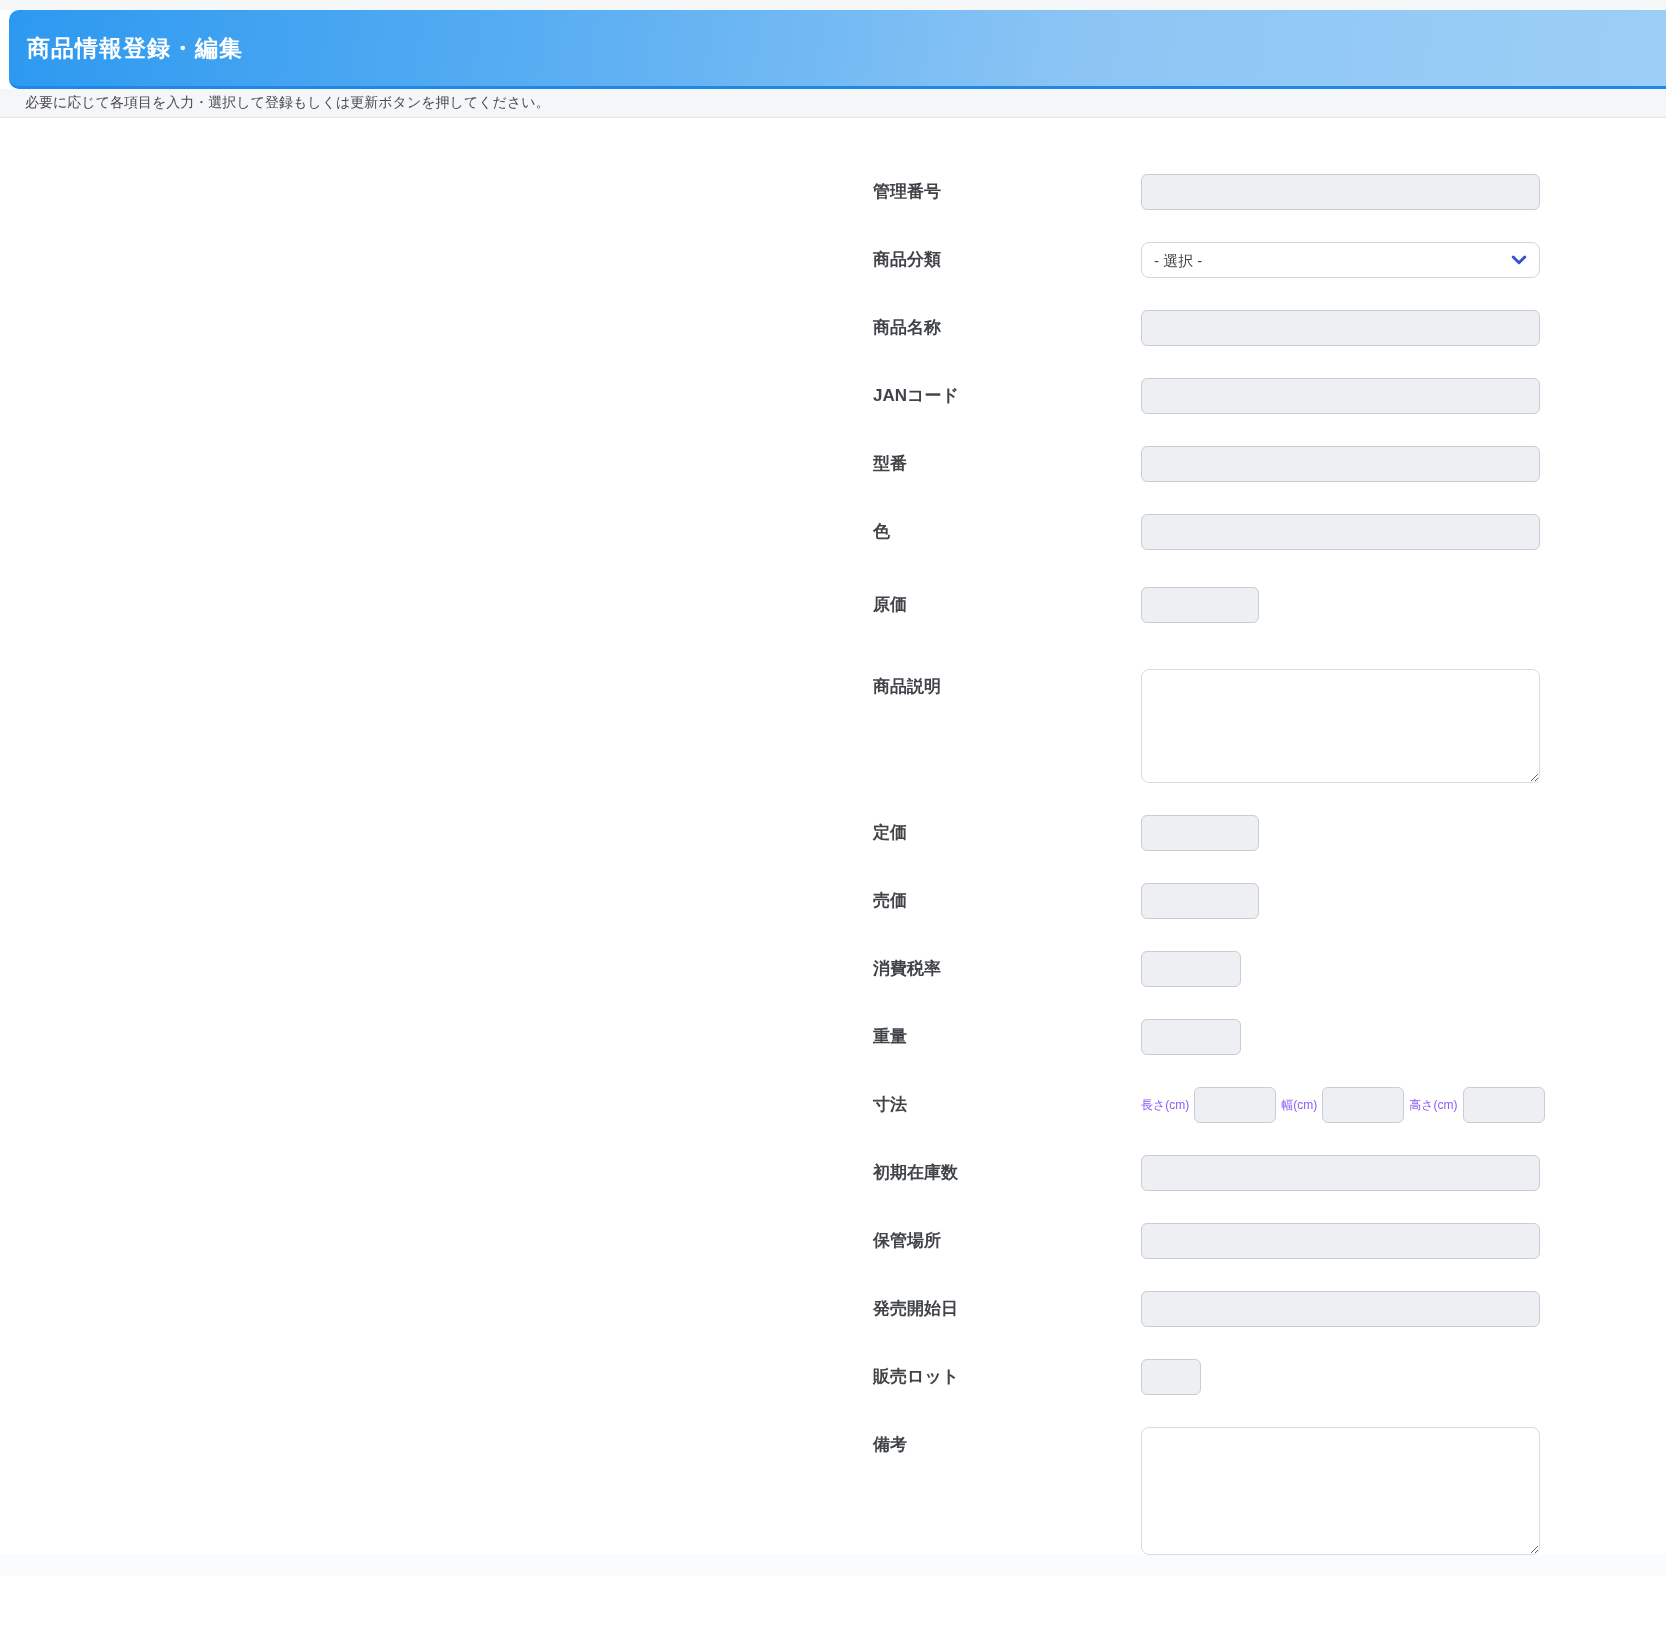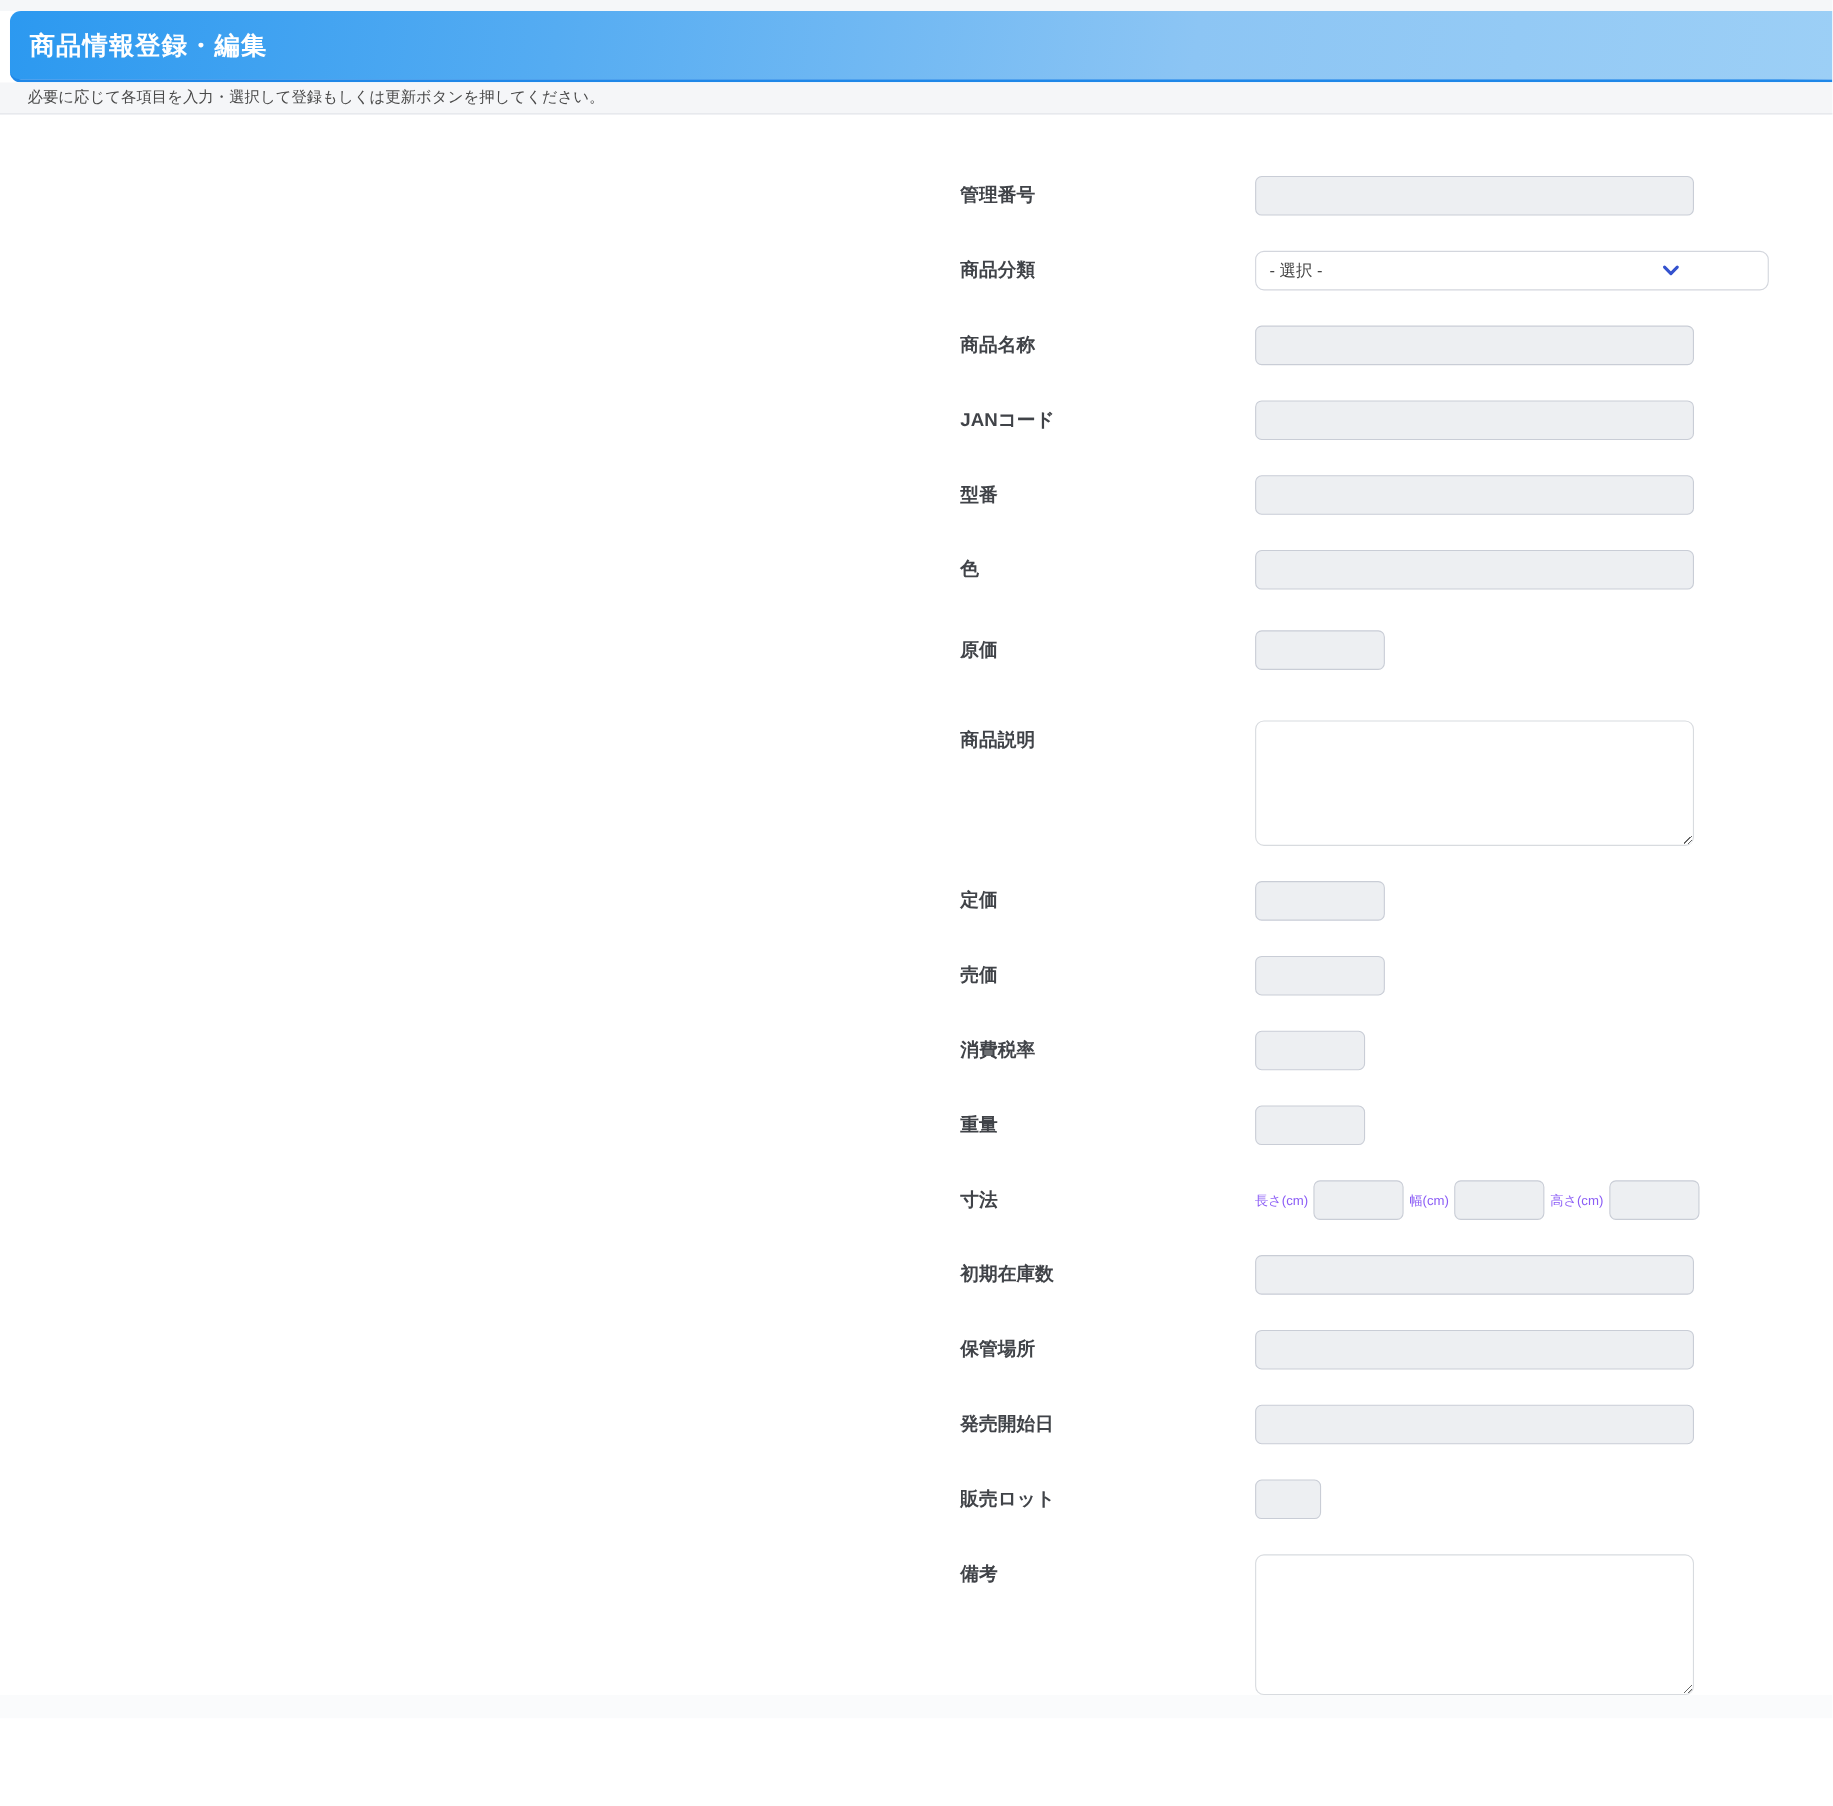--- a/index.html
+++ b/index.html
@@ -6,21 +6,21 @@
   html, body {
     width: 1666px; height: 1642px;
     background: #ffffff;
     font-family: "Liberation Sans", "DejaVu Sans", sans-serif;
     overflow: hidden;
   }
   
   .page-top-strip { height: 10px; background: #f5f7f9; }
   .header-bar {
     margin-left: 9px;
-    height: 65px;
+    height: 79px;
     border-radius: 10px 0 0 10px;
     background: linear-gradient(98deg, #2c99f0 0%, #55acf2 30%, #8cc5f4 65%, #9ccff6 100%);
     border-bottom: 3px solid #1f87e8;
     display: flex; align-items: center;
   }
   .header-bar h1 {
     color: #ffffff; font-size: 23px; font-weight: bold;
     padding-left: 18px; letter-spacing: 1px;
   }
   .subheader {
@@ -59,21 +59,21 @@
     border: 1px solid #d8dbdf;
     border-radius: 8px;
     resize: both;
     padding: 8px 10px;
   }
   .ta-desc { width: 399px; height: 114px; }
   .ta-note { width: 399px; height: 128px; }
   
   .select-wrap { position: relative; width: 399px; }
   select.control {
-    width: 467px;
+    width: 399px;
     background: #ffffff;
     border: 1px solid #d3d6dd;
     border-radius: 8px;
     color: #444444;
     -webkit-appearance: none; appearance: none;
     padding: 0 36px 0 12px;
   }
   .chevron {
     position: absolute; right: 12px; top: 10px;
     width: 18px; height: 16px; pointer-events: none;

